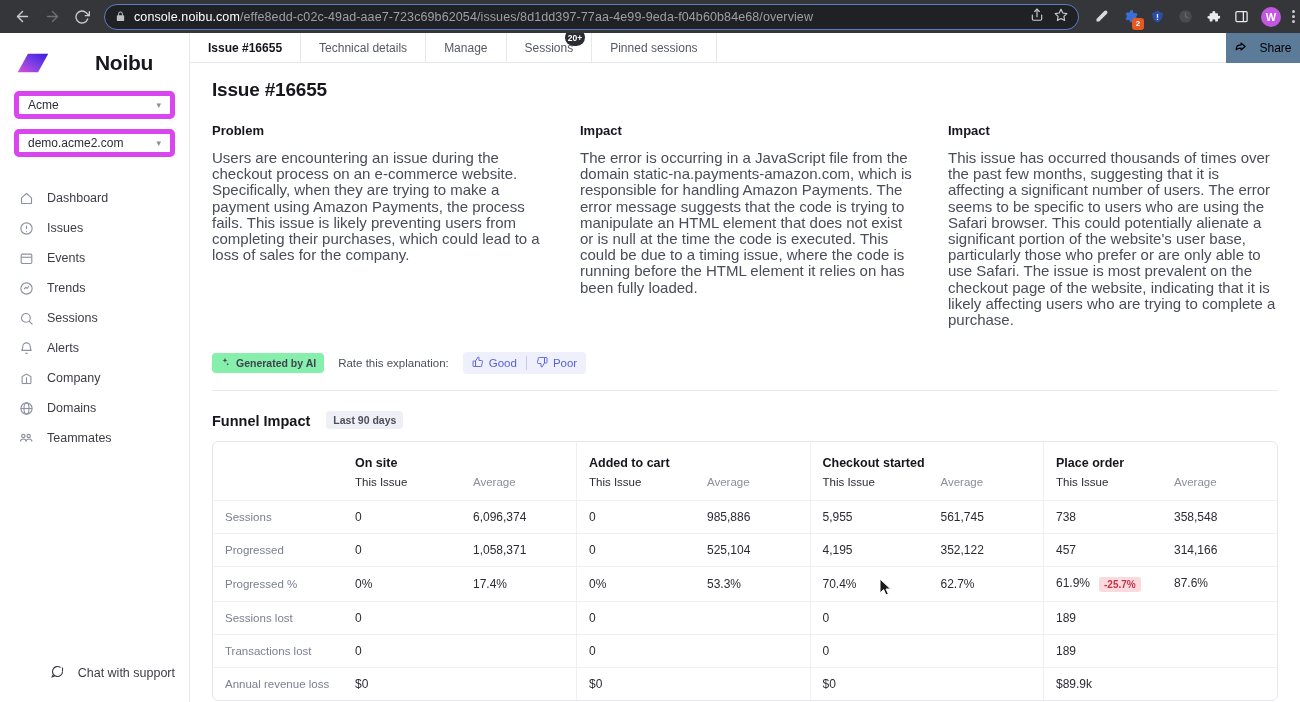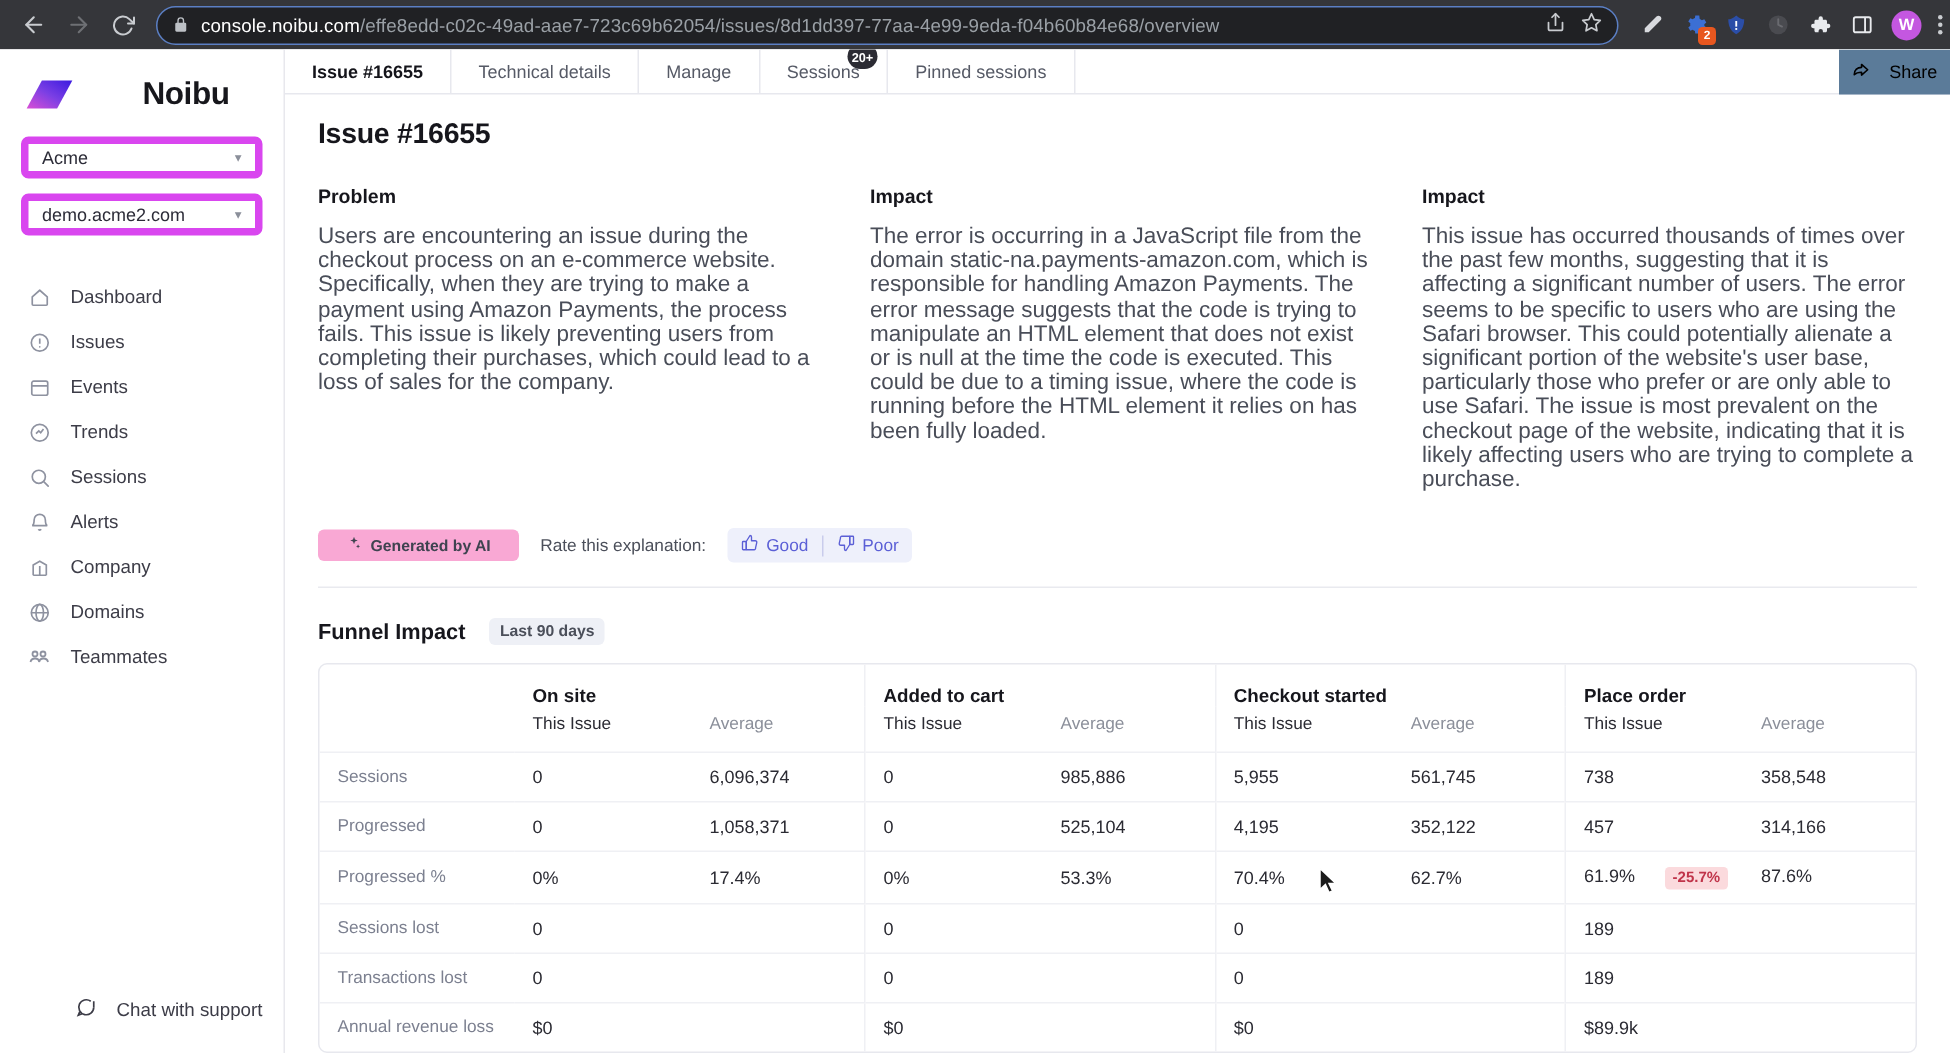--- a/index.html
+++ b/index.html
@@ -185,24 +185,24 @@
   .explain h3 { font-size: 13px; font-weight: 700; color:#16161c; margin-bottom: 12px;}
   .explain p { font-size: 15px; line-height: 16.2px; color:#494d58; max-width: 338px; }
 
   .rate-row {
     display:flex; align-items:center; gap: 14px;
     margin-top: 24px;
     padding-bottom: 16px;
   }
   .ai-chip {
     display:flex; align-items:center; gap:6px;
-    background:#f9a8d4; color:#3f4350;
+    background:#86efac; color:#3f4350;
     border-radius: 4px;
     font-size: 10.5px; font-weight:700;
-    padding: 4px 19px;
+    padding: 4px 8px;
   }
   .rate-label { font-size:11.5px; color:#4b4f5a; }
   .rate-btns { display:flex; align-items:center; background:#eef0fb; border-radius:4px; }
   .rate-btn {
     display:flex; align-items:center; gap:5px;
     padding: 4px 9px;
     font-size: 11.5px;
     color:#5b5fd6;
   }
   .rate-sep { width:1px; height:14px; background:#c9ccec; }
@@ -249,21 +249,21 @@
   }
   tr.data td.rowlabel { color:#7c8090; font-size:11.5px; }
   td.grpcell { border-left: 1px solid #eff0f4; }
   th.grpcell { border-left: 1px solid #eff0f4; }
   .neg-chip {
     display:inline-block;
     background:#fbdadd; color:#c0344a;
     border-radius: 3px;
     font-size: 10px; font-weight:700;
     padding: 2px 5px;
-    margin-left: 20px;
+    margin-left: 9px;
     vertical-align: middle;
   }
 
   .cursor { position:absolute; left: 879px; top: 578px; pointer-events:none; }
 </style>
 </head>
 <body>
 
 <div class="browser-bar">
   <div class="nav-btn">

